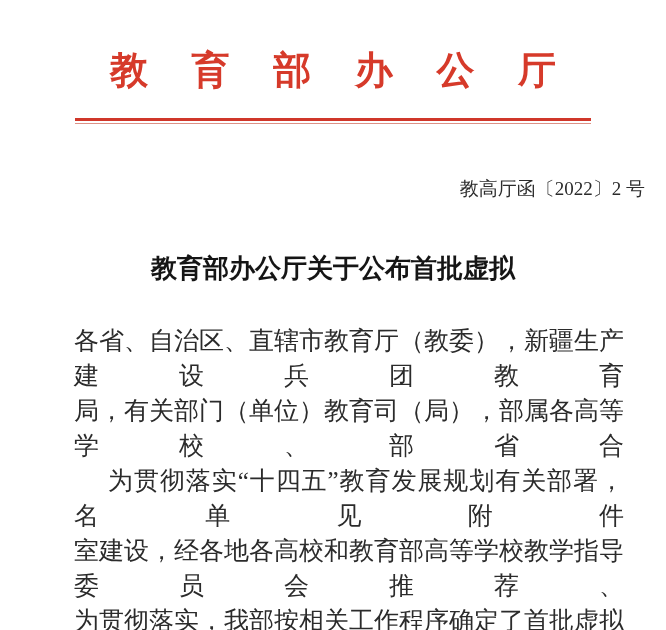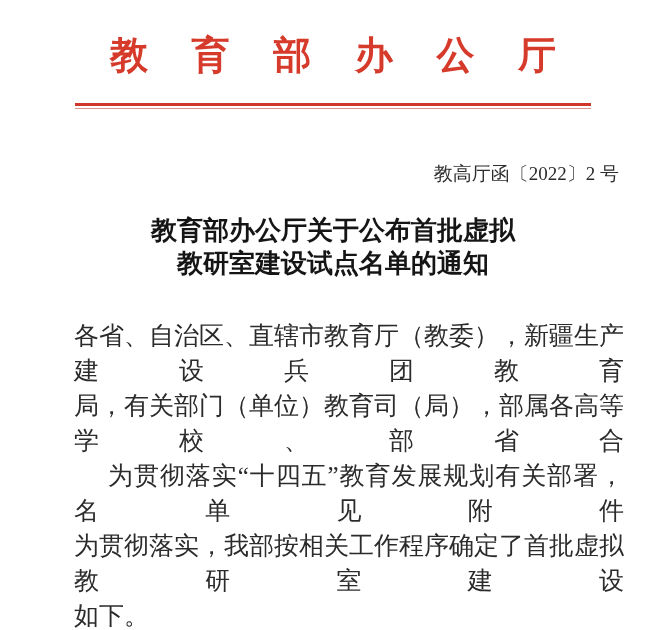--- a/index.html
+++ b/index.html
@@ -17,21 +17,21 @@
   .page {
     position: relative;
     width: 666px;
     height: 630px;
     background: #ffffff;
     overflow: hidden;
     font-family: "Liberation Serif", "DejaVu Serif", serif;
   }
   
   .agency-header {
-    margin: 0 auto;
+    margin: 15px auto;
     padding-top: 32px;
     width: 446px;
     font-size: 38px;
     line-height: 46px;
     font-weight: bold;
     color: var(--header-red);
     text-align: justify;
     text-align-last: justify;
     white-space: nowrap;
   }
@@ -45,29 +45,29 @@
     background: var(--rule-red);
   }
   .red-rule .thin {
     height: 1px;
     margin-top: 2px;
     background: var(--rule-thin-red);
   }
   
   .doc-number {
     margin-top: 53px;
-    padding-right: 47px;
+    padding-right: 21px;
     text-align: right;
     font-size: 19px;
     line-height: 24px;
     color: var(--body-text);
   }
   
   .notice-title {
-    margin-top: 28px;
+    margin-top: 51px;
     text-align: center;
     font-size: 26px;
     line-height: 33px;
     font-weight: bold;
     color: var(--title-text);
   }
   
   .body-block {
     margin-top: 38px;
     margin-left: 74px;
@@ -97,24 +97,24 @@
 
   <div class="red-rule">
     <div class="thick"></div>
     <div class="thin"></div>
   </div>
 
   <div class="doc-number">教高厅函〔2022〕2 号</div>
 
   <div class="notice-title">
     <div>教育部办公厅关于公布首批虚拟</div>
-    <div>教研室建设试点名单的通知</div>
   </div>
 
   <div class="body-block">
     <div class="body-line">各省、自治区、直辖市教育厅（教委），新疆生产建设兵团教育</div>
     <div class="body-line">局，有关部门（单位）教育司（局），部属各高等学校、部省合</div>
     <div class="body-line indent">为贯彻落实“十四五”教育发展规划有关部署，名单见附件</div>
+    <div class="body-line">室建设，经各地各高校和教育部高等学校教学指导委员会推荐、</div>
     <div class="body-line">为贯彻落实，我部按相关工作程序确定了首批虚拟教研室建设</div>
     <div class="body-line plain">如下。</div>
   </div>
 
 </div>
 
 </body></html>

